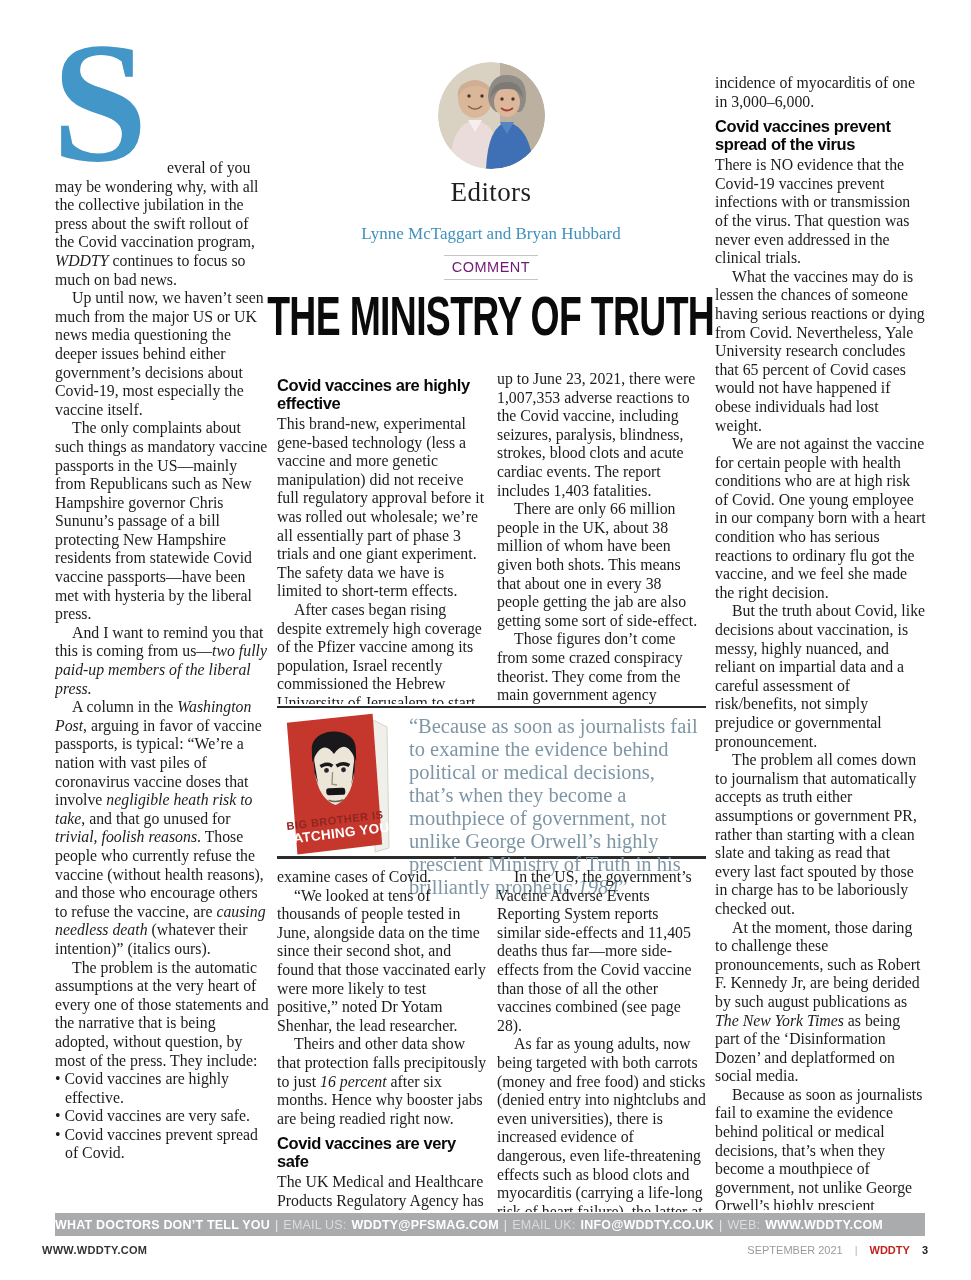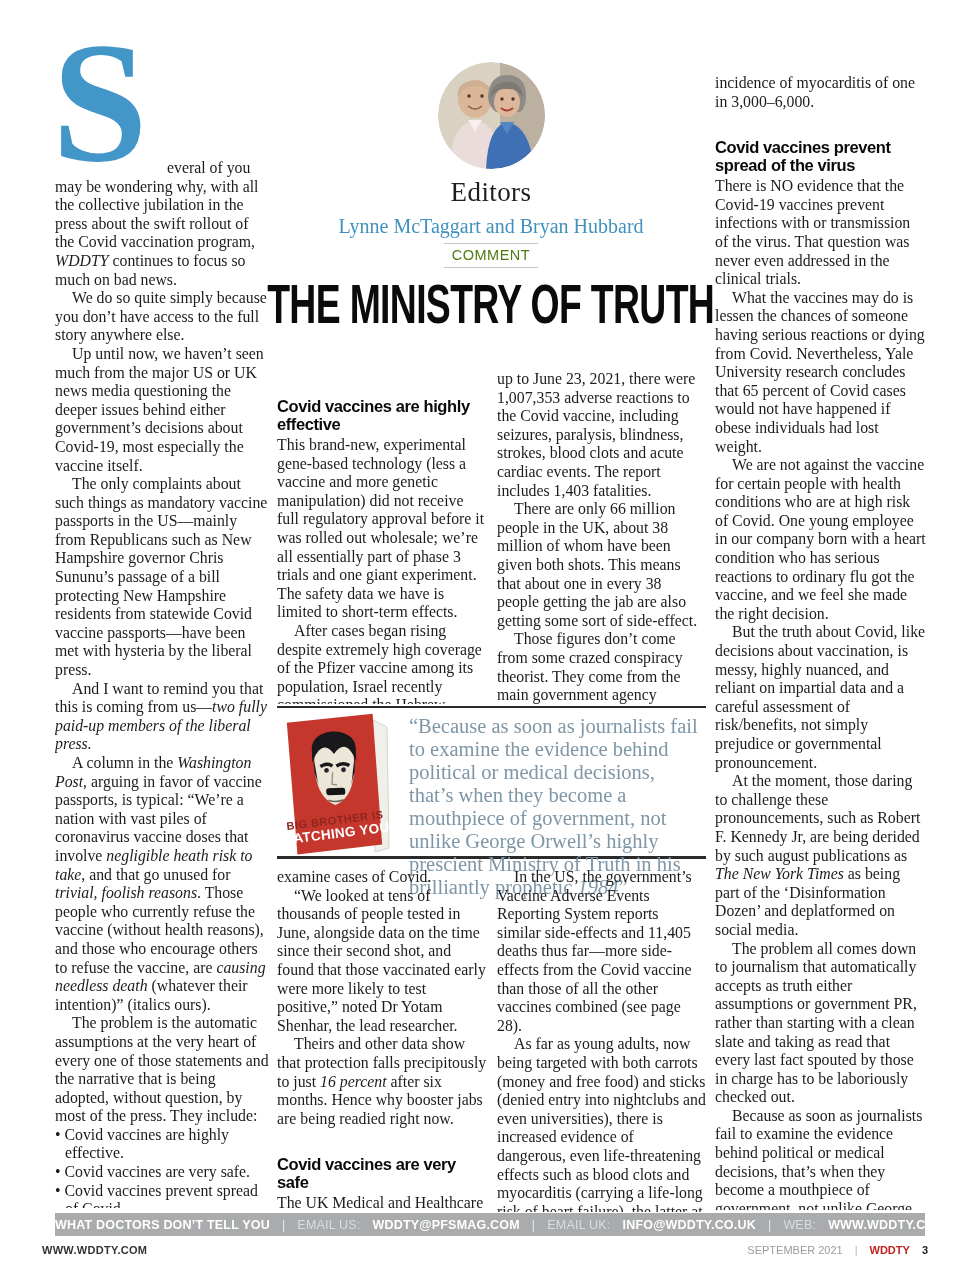--- a/index.html
+++ b/index.html
@@ -3,46 +3,46 @@
 <meta charset="utf-8">
 <style>
   html,body{margin:0;padding:0;background:#ffffff;}
   .page{position:relative;width:971px;height:1280px;background:#fff;overflow:hidden;
         font-family:"Liberation Serif",serif;color:#1c1c1c;}
   .col{position:absolute;font-size:15.8px;line-height:18.6px;}
   .col p{margin:0;}
   p.indent{text-indent:17px;}
   p.dc{padding-top:97px;text-indent:112px;}
   p.h{font-family:"Liberation Sans",sans-serif;font-weight:700;font-size:16.5px;line-height:18px;
-      letter-spacing:-0.4px;color:#0a0a0a;margin-top:27px;margin-bottom:3px;}
+      letter-spacing:-0.4px;color:#0a0a0a;margin-top:6px;margin-bottom:3px;}
   p.bullet{padding-left:10px;text-indent:-10px;}
   .dropcap{position:absolute;left:52px;top:16px;font-family:"Liberation Serif",serif;font-weight:700;
            font-size:172px;line-height:1;color:#4296c8;}
   .center{position:absolute;left:277px;top:62px;width:428px;text-align:center;}
   .photo{width:107px;height:107px;border-radius:50%;overflow:hidden;margin:0 auto;display:block;}
   .editors-label{margin-top:8px;font-size:27px;color:#1f1f1f;letter-spacing:0.4px;}
-  .editor-names{font-size:20px;color:#4191bd;margin-top:7px;}
-  .kicker-wrap{display:inline-block;margin-top:5px;border-top:1px solid #c4c4c4;border-bottom:1px solid #c4c4c4;
+  .editor-names{font-size:17px;color:#4191bd;margin-top:16px;}
+  .kicker-wrap{display:inline-block;margin-top:11px;border-top:1px solid #c4c4c4;border-bottom:1px solid #c4c4c4;
                padding:3px 8px 4px;font-family:"Liberation Sans",sans-serif;font-size:14.5px;
-               letter-spacing:0.5px;color:#4d7c0f;}
+               letter-spacing:0.5px;color:#701a75;}
   .headline-row{display:flex;justify-content:center;margin-top:8px;}
   .headline{font-family:"Liberation Sans",sans-serif;font-weight:700;font-size:55px;line-height:1.05;
             color:#0b0b0b;white-space:nowrap;letter-spacing:-1px;transform:scaleX(0.68);transform-origin:50% 50%;}
   .col1{left:55px;top:62px;width:214px;height:1146px;overflow:hidden;}
   .col2{left:277px;top:370px;width:210px;height:334px;overflow:hidden;}
   .col3{left:497px;top:370px;width:209px;height:334px;overflow:hidden;}
   .col2b{left:277px;top:868px;width:210px;height:344px;overflow:hidden;}
   .col3b{left:497px;top:868px;width:209px;height:344px;overflow:hidden;}
   .col4{left:715px;top:74px;width:212px;height:1136px;overflow:hidden;}
   .quote-block{position:absolute;left:277px;top:706px;width:429px;height:153px;box-sizing:border-box;
                border-top:2px solid #2b2b2b;border-bottom:3px solid #2b2b2b;background:#fff;}
   .book{position:absolute;left:4px;top:4px;width:118px;height:143px;}
   .quote{position:absolute;left:132px;top:7px;width:294px;font-size:20.5px;line-height:23px;color:#7e96a6;}
   .footbar{position:absolute;left:55px;top:1213px;width:870px;height:23px;background:#a9abad;
-           display:flex;align-items:center;justify-content:flex-start;gap:12px;
+           display:flex;align-items:center;justify-content:flex-start;gap:5px;
            font-family:"Liberation Sans",sans-serif;font-size:12.5px;font-weight:700;color:#ffffff;
            letter-spacing:0.2px;white-space:nowrap;}
   .footbar .lab{color:#dcdddf;font-weight:400;}
   .footbar .sep{color:#e8e9ea;font-weight:400;}
   .bottomline{position:absolute;left:42px;top:1244px;width:886px;display:flex;justify-content:space-between;
               align-items:center;font-family:"Liberation Sans",sans-serif;font-size:11px;}
   .site{font-weight:700;color:#333333;letter-spacing:0.3px;}
   .issue-wrap{display:flex;gap:12px;align-items:flex-start;font-size:11px;}
   .issue{color:#9b9b9b;}
   .isep{color:#b5b5b5;}
@@ -52,21 +52,20 @@
 </style>
 </head>
 <body>
 
 <div class="page">
 
   <div class="dropcap">S</div>
 
   <div class="col col1">
       <p class="dc">everal of you may be wondering why, with all the collective jubilation in the press about the swift rollout of the Covid vaccination program, <i>WDDTY</i> continues to focus so much on bad news.</p>
-      <p class="indent">We do so quite simply because you don’t have access to the full story anywhere else.</p>
       <p class="indent">Up until now, we haven’t seen much from the major US or UK news media questioning the deeper issues behind either government’s decisions about Covid-19, most especially the vaccine itself.</p>
       <p class="indent">The only complaints about such things as mandatory vaccine passports in the US—mainly from Republicans such as New Hampshire governor Chris Sununu’s passage of a bill protecting New Hampshire residents from statewide Covid vaccine passports—have been met with hysteria by the liberal press.</p>
       <p class="indent">And I want to remind you that this is coming from us—<i>two fully paid-up members of the liberal press.</i></p>
       <p class="indent">A column in the <i>Washington Post</i>, arguing in favor of vaccine passports, is typical: “We’re a nation with vast piles of coronavirus vaccine doses that involve <i>negligible heath risk to take</i>, and that go unused for <i>trivial, foolish reasons</i>. Those people who currently refuse the vaccine (without health reasons), and those who encourage others to refuse the vaccine, are <i>causing needless death</i> (whatever their intention)” (italics ours).</p>
       <p class="indent">The problem is the automatic assumptions at the very heart of every one of those statements and the narrative that is being adopted, without question, by most of the press. They include:</p>
       <p class="bullet">• Covid vaccines are highly effective.</p>
       <p class="bullet">• Covid vaccines are very safe.</p>
       <p class="bullet">• Covid vaccines prevent spread of Covid.</p>
     </div>
 
@@ -158,22 +157,22 @@
       <p class="indent">As far as young adults, now being targeted with both carrots (money and free food) and sticks (denied entry into nightclubs and even universities), there is increased evidence of dangerous, even life-threatening effects such as blood clots and myocarditis (carrying a life-long risk of heart failure), the latter at 30–200 times the normal risk. Israel reports an</p>
     </div>
 
   <div class="col col4">
       <p>incidence of myocarditis of one in 3,000–6,000.</p>
       <p class="h">Covid vaccines prevent spread of the virus</p>
       <p>There is NO evidence that the Covid-19 vaccines prevent infections with or transmission of the virus. That question was never even addressed in the clinical trials.</p>
       <p class="indent">What the vaccines may do is lessen the chances of someone having serious reactions or dying from Covid. Nevertheless, Yale University research concludes that 65 percent of Covid cases would not have happened if obese individuals had lost weight.</p>
       <p class="indent">We are not against the vaccine for certain people with health conditions who are at high risk of Covid. One young employee in our company born with a heart condition who has serious reactions to ordinary flu got the vaccine, and we feel she made the right decision.</p>
       <p class="indent">But the truth about Covid, like decisions about vaccination, is messy, highly nuanced, and reliant on impartial data and a careful assessment of risk/benefits, not simply prejudice or governmental pronouncement.</p>
+      <p class="indent">The problem all comes down to journalism that automatically accepts as truth either assumptions or government PR, rather than starting with a clean slate and taking as read that every last fact spouted by those in charge has to be laboriously checked out.</p>
       <p class="indent">At the moment, those daring to challenge these pronouncements, such as Robert F. Kennedy Jr, are being derided by such august publications as <i>The New York Times</i> as being part of the ‘Disinformation Dozen’ and deplatformed on social media.</p>
-      <p class="indent">The problem all comes down to journalism that automatically accepts as truth either assumptions or government PR, rather than starting with a clean slate and taking as read that every last fact spouted by those in charge has to be laboriously checked out.</p>
       <p class="indent">Because as soon as journalists fail to examine the evidence behind political or medical decisions, that’s when they become a mouthpiece of government, not unlike George Orwell’s highly prescient Ministry of Truth in his brilliantly prophetic novel .</p>
     </div>
 
   <div class="footbar">
     <span>WHAT DOCTORS DON’T TELL YOU</span>
     <span class="sep">|</span>
     <span class="lab">EMAIL US:</span>
     <span>WDDTY@PFSMAG.COM</span>
     <span class="sep">|</span>
     <span class="lab">EMAIL UK:</span>

